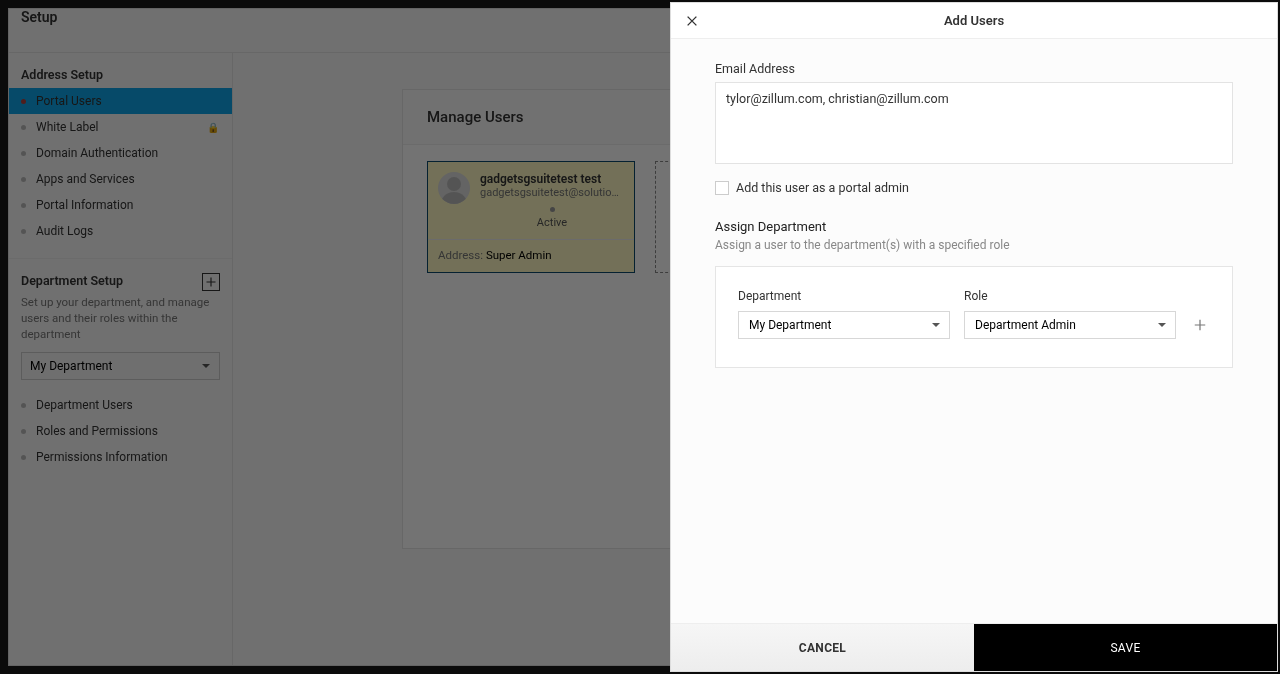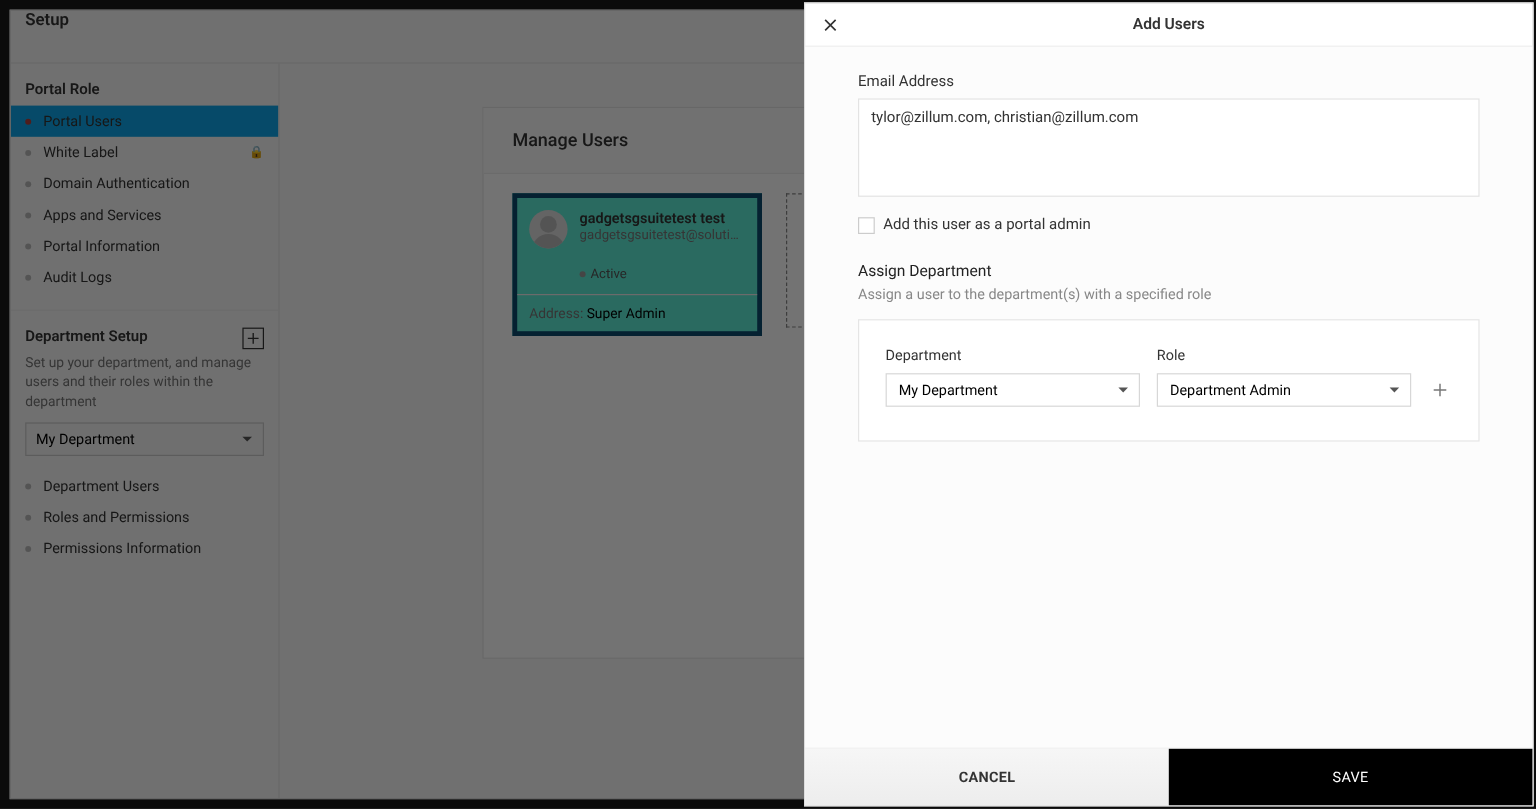--- a/index.html
+++ b/index.html
@@ -159,22 +159,22 @@
       border-bottom: 1px solid #eee;
       background: #fafafa;
     }
     .panel-body {
       padding: 16px 24px;
       display: flex;
       gap: 20px;
     }
     .user-card {
       width: 208px;
-      border: 4px solid #0c4a6e;
-      background: #5eead4;
+      border: 1px solid #0c4a6e;
+      background: #fef9c3;
     }
     .user-card-top {
       display: flex;
       padding: 10px;
       gap: 10px;
       border-bottom: 1px solid #eee;
     }
     .avatar {
       width: 32px;
       height: 32px;
@@ -212,24 +212,25 @@
     .user-email {
       font-size: 11px;
       color:#777;
       white-space: nowrap;
       overflow:hidden;
       text-overflow: ellipsis;
     }
     .user-status {
       font-size: 11px;
       color:#555;
-      margin-top:20px;
+      margin-top:8px;
       display:flex;
       align-items:center;
       gap:4px;
+      flex-direction:column;
     }
     .user-status .sdot {
       width:5px; height:5px; border-radius:50%; background:#999;
     }
     .user-card-bottom {
       padding: 8px 10px;
       font-size: 11.5px;
     }
     .user-card-bottom .lbl { color:#777; }
     .add-users-card {
@@ -415,21 +416,21 @@
 </head>
 <body>
 
 <div class="app-frame">
   <div class="top-bar">
     <span>Setup</span>
   </div>
   <div class="main-area">
     <aside class="sidebar">
       <div class="sb-section">
-        <div class="sb-section-title">Portal Role</div>
+        <div class="sb-section-title">Address Setup</div>
         <div class="sb-item active">
           <span class="dot"></span>
           <span>Portal Users</span>
         </div>
         <div class="sb-item">
           <span class="dot"></span>
           <span>White Label</span>
           <span class="lock">🔒</span>
         </div>
         <div class="sb-item">

